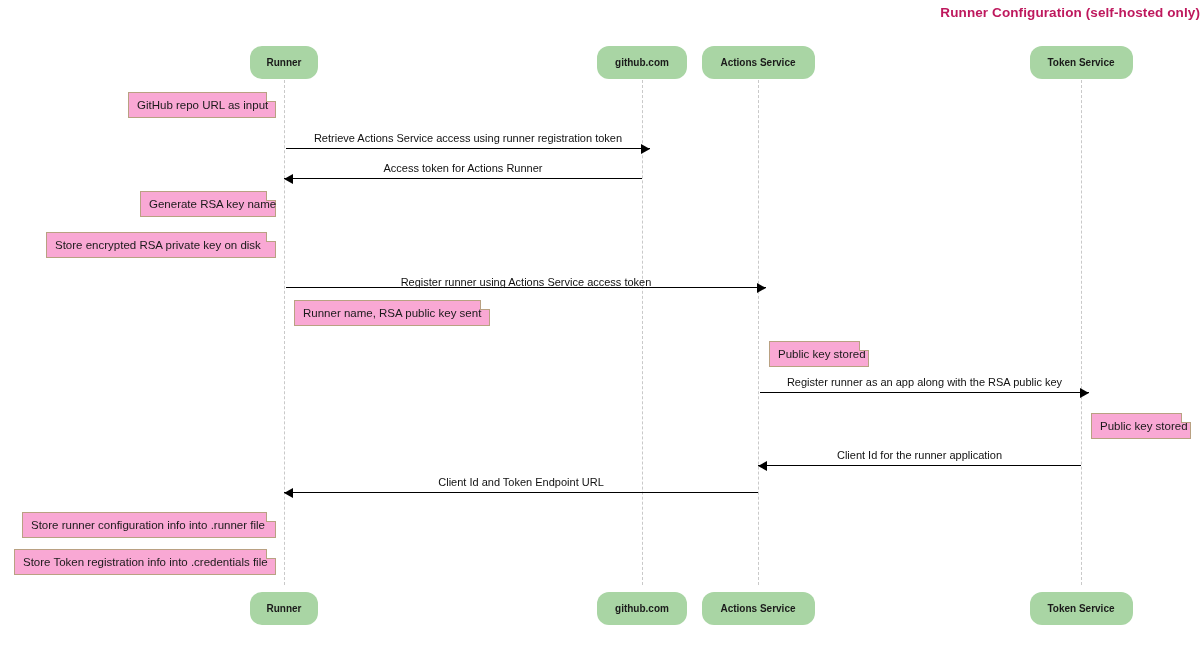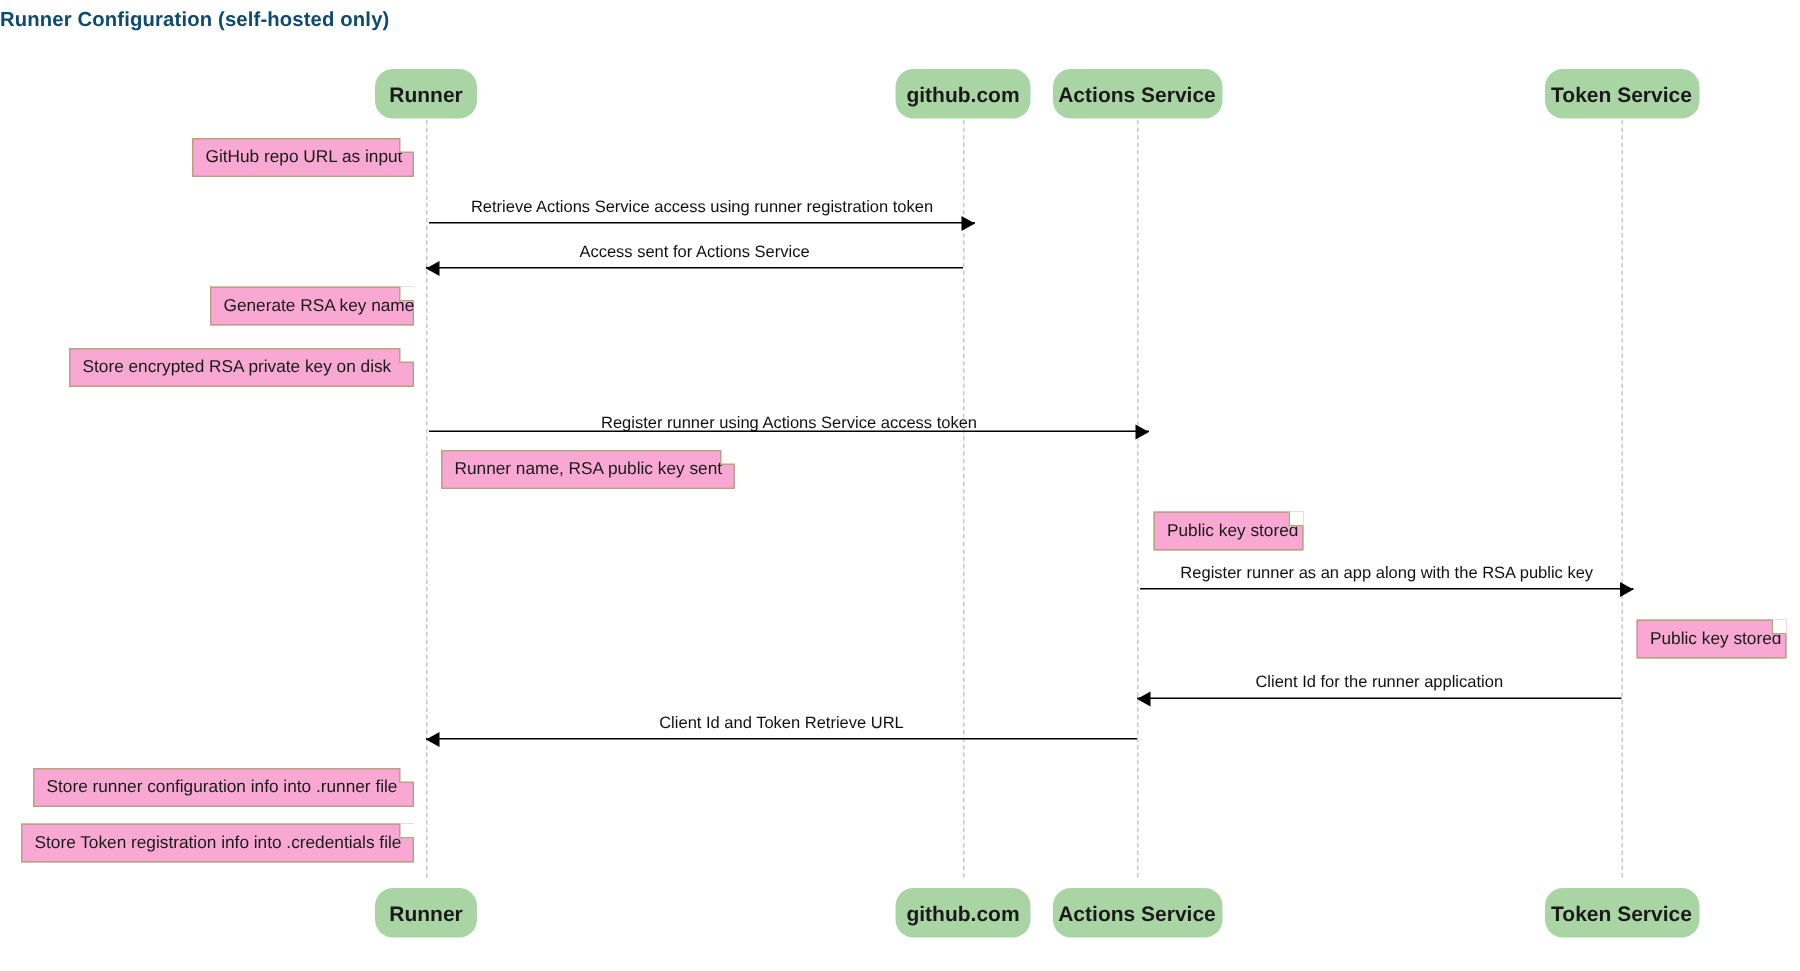--- a/index.html
+++ b/index.html
@@ -16,24 +16,24 @@
     width: 1200px;
     height: 647px;
     overflow: hidden;
     background: #ffffff;
   }
   #diagram-title {
     position: absolute;
     left: 0;
     top: 5px;
     width: 1200px;
-    text-align: left;
+    text-align: right;
     font-size: 13.5px;
     font-weight: bold;
-    color: #0c4a6e;
+    color: #be185d;
     letter-spacing: 0.1px;
   }
 
   
   .lifeline {
     position: absolute;
     width: 0;
     border-left: 1.5px dashed #c9c9c9;
     top: 80px;
     height: 505px;
@@ -41,21 +41,21 @@
 
   
   .participant {
     position: absolute;
     height: 33px;
     border-radius: 12px;
     background: #a9d5a4;
     display: flex;
     align-items: center;
     justify-content: center;
-    font-size: 14px;
+    font-size: 10px;
     font-weight: bold;
     color: #1a1a1a;
     box-sizing: border-box;
     white-space: nowrap;
     padding: 0 13px;
   }
 
   
   .note {
     position: absolute;
@@ -150,33 +150,33 @@
       <div class="participant" style="left: 1029.5px; top: 592px; width: 103px;">
         <span>Token Service</span>
       </div>
     </div>
   <div id="messages">
       <div class="msg-line" style="left: 286px; top: 148px; width: 364px;"></div>
       <div class="msg-head right" style="top: 143.7px; left: 641px;"></div>
       <div class="msg-label" style="left: 468px; top: 132px;">Retrieve Actions Service access using runner registration token</div>
       <div class="msg-line" style="left: 284px; top: 178px; width: 358px;"></div>
       <div class="msg-head left" style="top: 173.7px; left: 284px;"></div>
-      <div class="msg-label" style="left: 463px; top: 162px;">Access sent for Actions Service</div>
+      <div class="msg-label" style="left: 463px; top: 162px;">Access token for Actions Runner</div>
       <div class="msg-line" style="left: 286px; top: 287px; width: 480px;"></div>
       <div class="msg-head right" style="top: 282.7px; left: 757px;"></div>
       <div class="msg-label" style="left: 526px; top: 276px;">Register runner using Actions Service access token</div>
       <div class="msg-line" style="left: 760px; top: 392px; width: 329px;"></div>
       <div class="msg-head right" style="top: 387.7px; left: 1080px;"></div>
       <div class="msg-label" style="left: 924.5px; top: 376px;">Register runner as an app along with the RSA public key</div>
       <div class="msg-line" style="left: 758px; top: 465px; width: 323px;"></div>
       <div class="msg-head left" style="top: 460.7px; left: 758px;"></div>
       <div class="msg-label" style="left: 919.5px; top: 449px;">Client Id for the runner application</div>
       <div class="msg-line" style="left: 284px; top: 492px; width: 474px;"></div>
       <div class="msg-head left" style="top: 487.7px; left: 284px;"></div>
-      <div class="msg-label" style="left: 521px; top: 476px;">Client Id and Token Retrieve URL</div>
+      <div class="msg-label" style="left: 521px; top: 476px;">Client Id and Token Endpoint URL</div>
     </div>
   <div id="notes">
       <div class="note" style="left: 128px; top: 92px; width: 148px;">
         <span>GitHub repo URL as input</span>
         <span class="fold"></span>
       </div>
       <div class="note" style="left: 140px; top: 191px; width: 136px;">
         <span>Generate RSA key name</span>
         <span class="fold"></span>
       </div>

